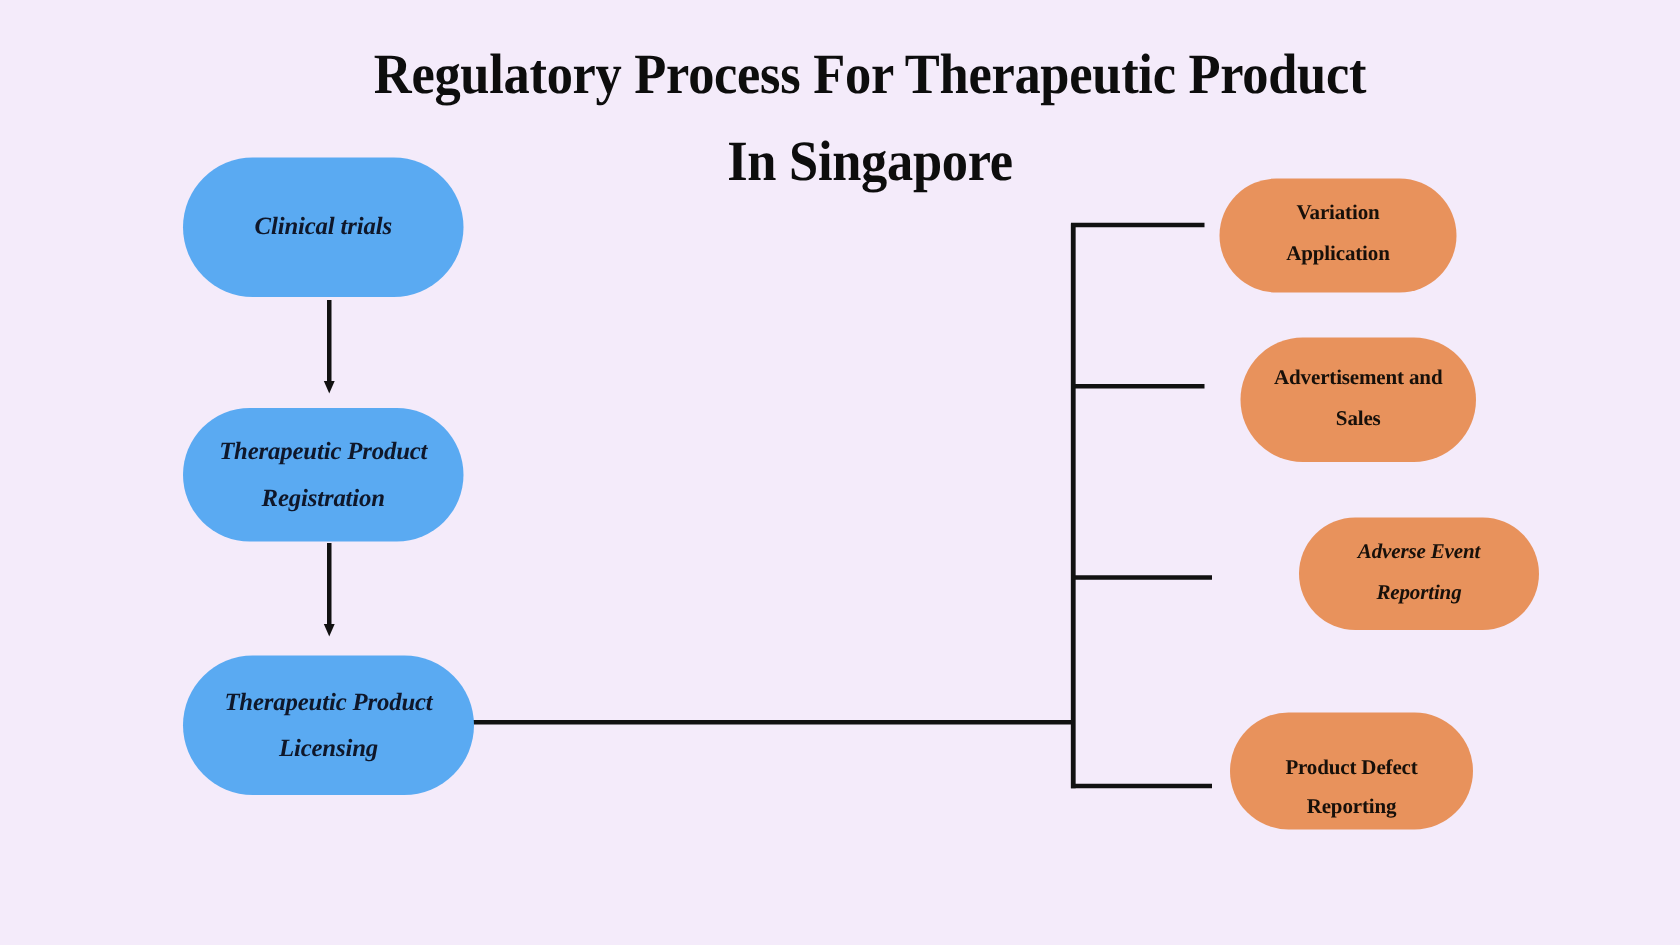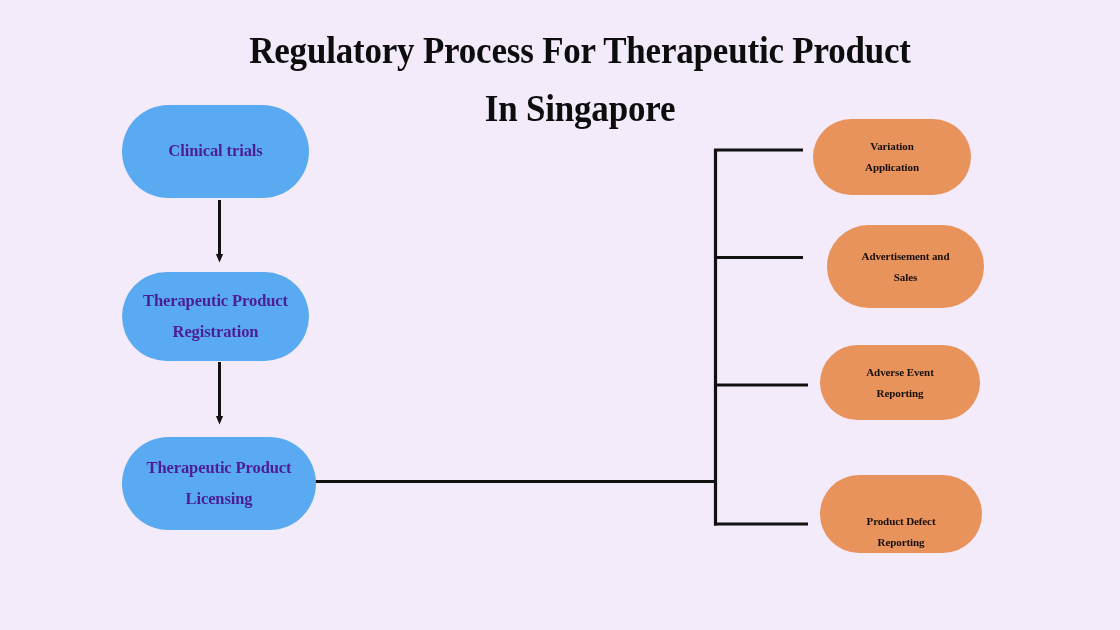--- a/index.html
+++ b/index.html
@@ -46,31 +46,32 @@
     display: flex;
     align-items: center;
     justify-content: center;
     text-align: center;
     font-family: "Liberation Serif", "DejaVu Serif", serif;
     font-weight: bold;
     white-space: pre-line;
   }
   .node-blue {
     background: #5aaaf2;
-    color: #4c1d95;
+    color: #0f172a;
     border-radius: 999px;
     font-size: 16.5px;
     line-height: 1.85;
     letter-spacing: -0.1px;
+    font-style: italic;
   }
   .node-orange {
     background: #e8925c;
     color: #17100a;
     border-radius: 999px;
-    font-size: 11px;
+    font-size: 14px;
     line-height: 1.9;
     letter-spacing: -0.1px;
   }
   .node-blue .node-label,
   .node-orange .node-label {
     display: block;
     width: 100%;
     padding: 0 10px;
     box-sizing: border-box;
   }
@@ -134,21 +135,21 @@
   <div class="node node-orange" style="left:793px; top:119px; width:158px; height:76px;">
     <span class="node-label">Variation
 Application</span>
   </div>
 
   <div class="node node-orange" style="left:807px; top:225px; width:157px; height:83px;">
     <span class="node-label">Advertisement and
 Sales</span>
   </div>
 
-  <div class="node node-orange" style="left:800px; top:345px; width:160px; height:75px;">
+  <div class="node node-orange" style="left:846px; top:345px; width:160px; height:75px;font-style:italic;">
     <span class="node-label">Adverse Event
 Reporting</span>
   </div>
 
   <div class="node node-orange" style="left:800px; top:475px; width:162px; height:78px;align-items:flex-end;">
     <span class="node-label">Product Defect
 Reporting</span>
   </div>
 
 </div>

